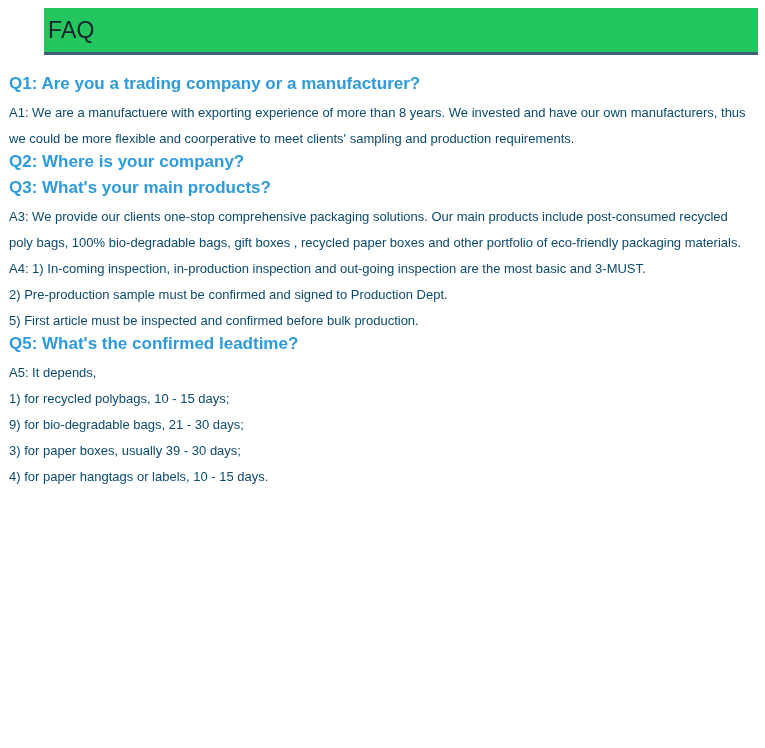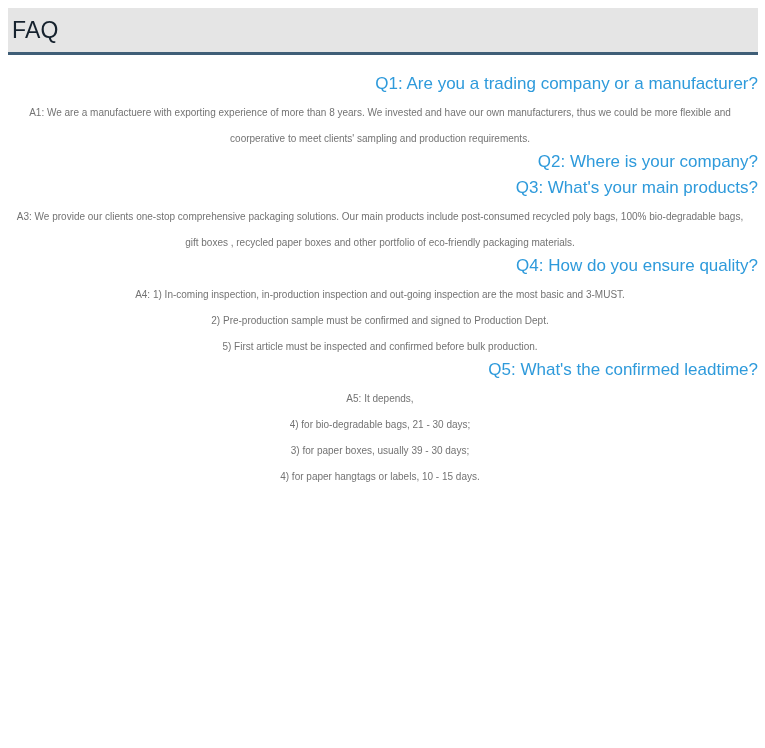--- a/index.html
+++ b/index.html
@@ -9,47 +9,46 @@
     font-family: "Liberation Sans", sans-serif;
   }
   .page {
     width: 765px;
     min-height: 748px;
     box-sizing: border-box;
     padding: 8px 7px 12px 8px;
     background: #ffffff;
   }
   .faq-header {
-    background: #e5e5e5;
+    background: #22c55e;
     border-bottom: 3px solid #3F5E77;
     padding: 9px 16px 8px 4px;
+    margin-left: 36px;
   }
   .faq-header .title {
     font-size: 23px;
     font-weight: 400;
     color: #16222E;
     letter-spacing: 0.2px;
   }
   .faq-item { }
   .faq-item.first { margin-top: 19px; }
   .question {
     color: #2E9ADB;
-    font-weight: normal;
+    font-weight: bold;
     font-size: 17px;
     line-height: 20px;
     margin: 0 0 6px 1px;
-    text-align: right;
   }
   .answer { margin-left: 1px; }
   .answer-line {
-    font-size: 10px;
+    font-size: 13px;
     line-height: 26px;
-    color: #737373;
+    color: #0c4a6e;
     max-width: 742px;
-    text-align: center;
   }
 </style>
 </head>
 <body>
 
 <div class="page">
 
   <div class="faq-header">
     <span class="title">FAQ</span>
   </div>
@@ -66,31 +65,31 @@
   </div>
 
   <div class="faq-item">
     <div class="question">Q3: What's your main products?</div>
     <div class="answer">
       <div class="answer-line">A3: We provide our clients one-stop comprehensive packaging solutions. Our main products include post-consumed recycled poly bags, 100% bio-degradable bags, gift boxes , recycled paper boxes and other portfolio of eco-friendly packaging materials.</div>
     </div>
   </div>
 
   <div class="faq-item">
-    <div class="question">Q4: How do you ensure quality?</div>
     <div class="answer">
       <div class="answer-line">A4: 1) In-coming inspection, in-production inspection and out-going inspection are the most basic and 3-MUST.</div>
       <div class="answer-line">2) Pre-production sample must be confirmed and signed to Production Dept.</div>
       <div class="answer-line">5) First article must be inspected and confirmed before bulk production.</div>
     </div>
   </div>
 
   <div class="faq-item">
     <div class="question">Q5: What's the confirmed leadtime?</div>
     <div class="answer">
       <div class="answer-line">A5: It depends,</div>
-      <div class="answer-line">4) for bio-degradable bags, 21 - 30 days;</div>
+      <div class="answer-line">1) for recycled polybags, 10 - 15 days;</div>
+      <div class="answer-line">9) for bio-degradable bags, 21 - 30 days;</div>
       <div class="answer-line">3) for paper boxes, usually 39 - 30 days;</div>
       <div class="answer-line">4) for paper hangtags or labels, 10 - 15 days.</div>
     </div>
   </div>
 
 </div>
 
 </body></html>

